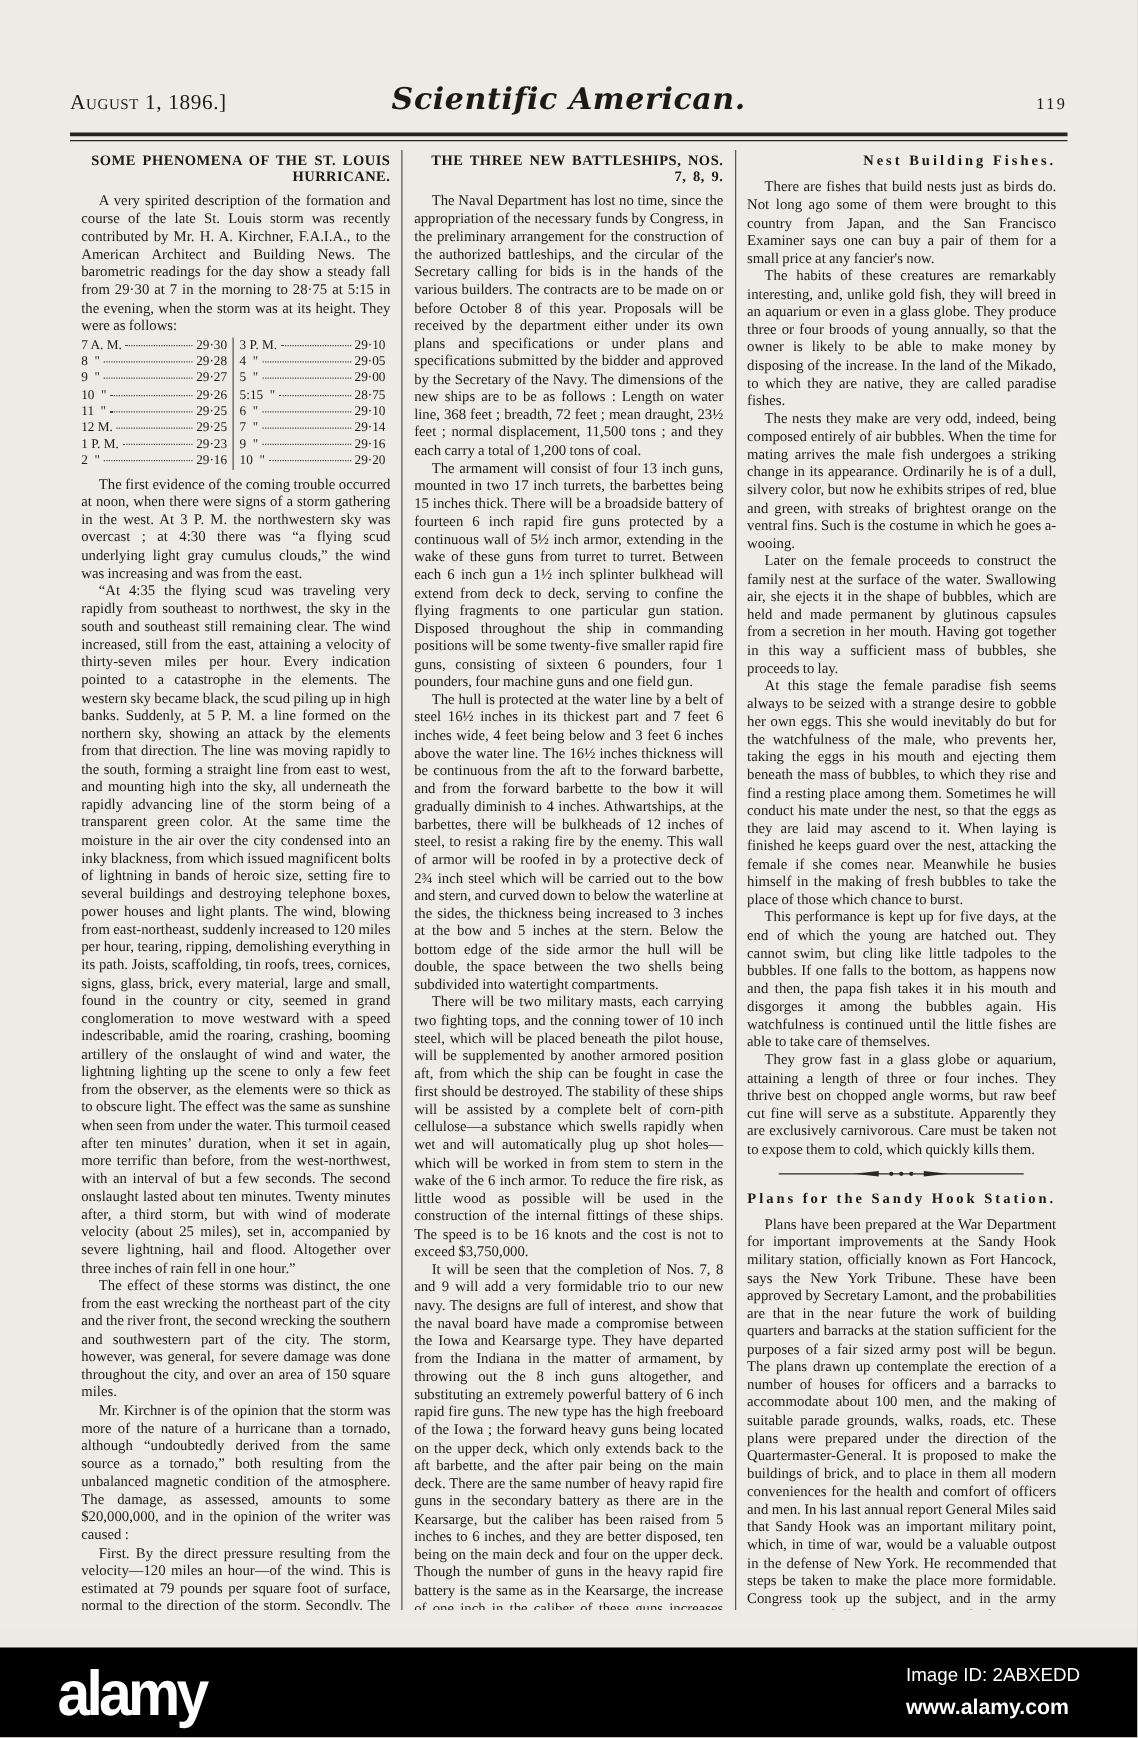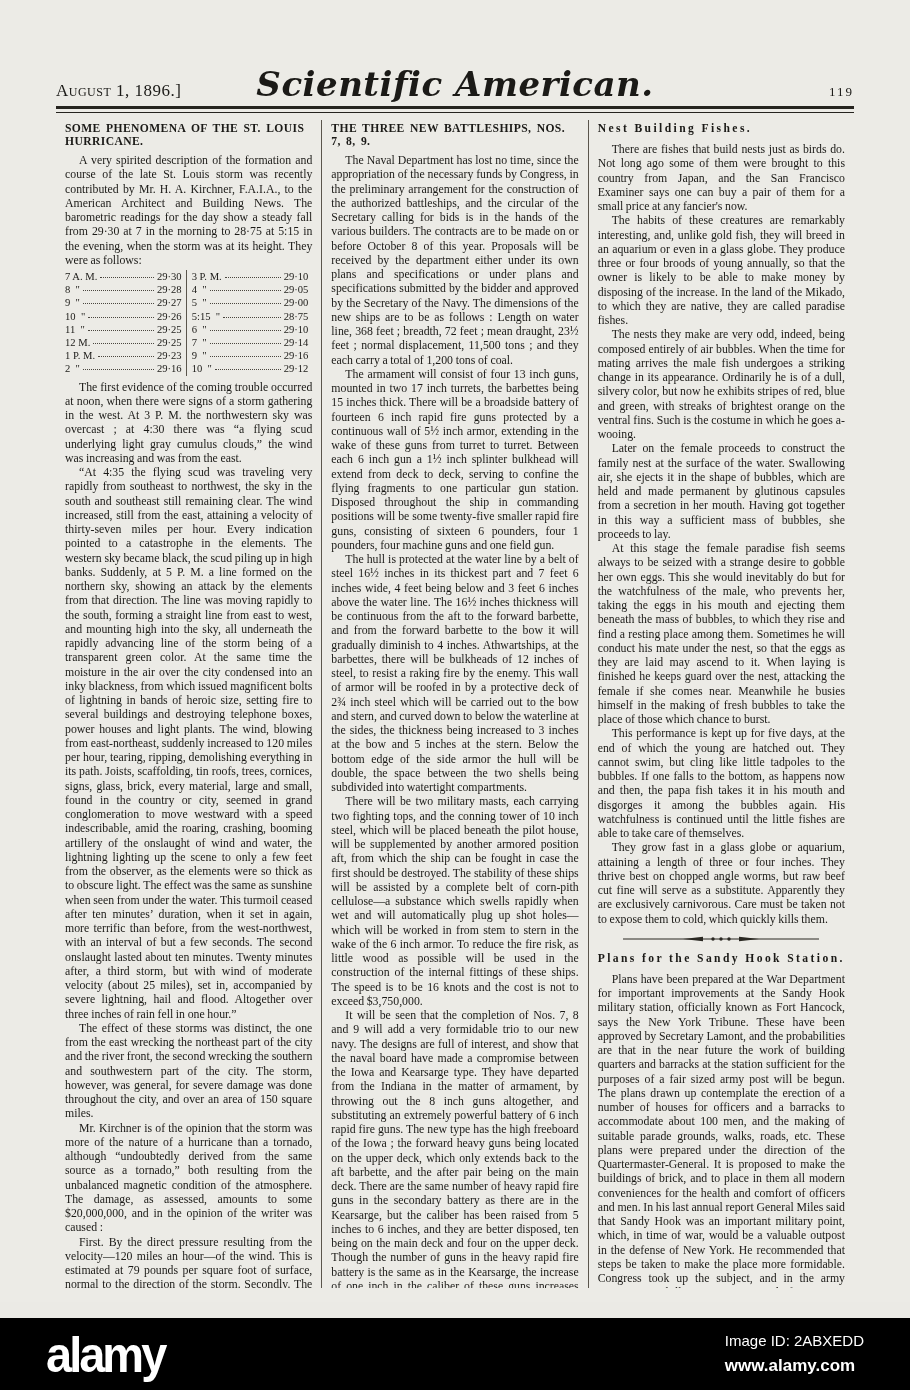--- a/index.html
+++ b/index.html
@@ -1,29 +1,29 @@
 <!DOCTYPE html>
 <html><head>
 <meta charset="utf-8">
 <style>
   html,body{margin:0;padding:0;background:#c9c7c2;}
   .frame{position:relative;width:910px;height:1390px;overflow:hidden;background:#ebeae5;font-family:"Liberation Serif",serif;color:#1b1a17;}
   .paper{position:absolute;top:0;left:0;right:0;height:1302px;background:#ecebe6;padding:64px 56px 0;box-sizing:border-box;}
   
   .hdr{display:flex;align-items:baseline;justify-content:space-between;height:38px;}
   .date{font-variant:small-caps;font-size:17px;letter-spacing:.5px;width:220px;}
-  .masthead{font-family:"DejaVu Serif",serif;font-weight:bold;font-style:italic;font-size:34px;letter-spacing:.5px;flex:1;text-align:center;white-space:nowrap;}
+  .masthead{font-family:"DejaVu Serif",serif;font-weight:bold;font-style:italic;font-size:24px;letter-spacing:.5px;flex:1;text-align:center;white-space:nowrap;}
   .pageno{font-size:13px;letter-spacing:2px;width:220px;text-align:right;}
   .double-rule{margin-top:4px;height:3px;border-top:3px solid #26241f;border-bottom:1px solid #26241f;}
   
   .cols{display:flex;margin-top:7px;height:1168px;overflow:hidden;}
   .col{flex:1 1 0;padding:0 9px;overflow:hidden;min-width:0;}
   .col + .col{border-left:1px solid #5a554c;}
-  .head{margin:2px 0 5px;font-size:11.6px;font-weight:bold;text-align:left;letter-spacing:.4px;word-spacing:2px;}
-  .subhead{margin:8px 0 7px;font-size:11.6px;font-weight:bold;text-align:left;letter-spacing:2.4px;}
+  .head{margin:2px 0 5px;font-size:11.6px;font-weight:bold;text-align:right;letter-spacing:.4px;word-spacing:2px;}
+  .subhead{margin:8px 0 7px;font-size:11.6px;font-weight:bold;text-align:right;letter-spacing:2.4px;}
   .para{margin:0;text-indent:14px;text-align:justify;font-size:11.8px;line-height:14.25px;word-spacing:-.3px;}
   
   .btable{display:flex;margin:3px 0 4px;font-size:10.6px;line-height:13.2px;}
   .bhalf{flex:1 1 0;min-width:0;}
   .bsep{border-left:1px solid #5a554c;padding-left:5px;}
   .bhalf{padding-right:4px;}
   .brow{display:flex;align-items:baseline;}
   .bt{white-space:pre;}
   .bl{flex:1;border-bottom:1px dotted #4a463f;margin:0 3px;transform:translateY(-2px);}
   .bv{white-space:nowrap;}
@@ -129,21 +129,21 @@
                 <span class="bv">29·14</span>
               </div>
               <div class="brow">
                 <span class="bt">9  "</span>
                 <span class="bl"></span>
                 <span class="bv">29·16</span>
               </div>
               <div class="brow">
                 <span class="bt">10  "</span>
                 <span class="bl"></span>
-                <span class="bv">29·12</span>
+                <span class="bv">29·20</span>
               </div>
             </div>
         </div>
         <div>
             <p class="para">The first evidence of the coming trouble occurred at noon, when there were signs of a storm gathering in the west.  At 3 P. M. the northwestern sky was overcast ; at 4:30 there was “a flying scud underlying light gray cumulus clouds,” the wind was increasing and was from the east.</p>
             <p class="para">“At 4:35 the flying scud was traveling very rapidly from southeast to northwest, the sky in the south and southeast still remaining clear.  The wind increased, still from the east, attaining a velocity of thirty-seven miles per hour.  Every indication pointed to a catastrophe in the elements.  The western sky became black, the scud piling up in high banks.  Suddenly, at 5 P. M. a line formed on the northern sky, showing an attack by the elements from that direction.  The line was moving rapidly to the south, forming a straight line from east to west, and mounting high into the sky, all underneath the rapidly advancing line of the storm being of a transparent green color.  At the same time the moisture in the air over the city condensed into an inky blackness, from which issued magnificent bolts of lightning in bands of heroic size, setting fire to several buildings and destroying telephone boxes, power houses and light plants.  The wind, blowing from east-northeast, suddenly increased to 120 miles per hour, tearing, ripping, demolishing everything in its path.  Joists, scaffolding, tin roofs, trees, cornices, signs, glass, brick, every material, large and small, found in the country or city, seemed in grand conglomeration to move westward with a speed indescribable, amid the roaring, crashing, booming artillery of the onslaught of wind and water, the lightning lighting up the scene to only a few feet from the observer, as the elements were so thick as to obscure light.  The effect was the same as sunshine when seen from under the water.  This turmoil ceased after ten minutes’ duration, when it set in again, more terrific than before, from the west-northwest, with an interval of but a few seconds.  The second onslaught lasted about ten minutes.  Twenty minutes after, a third storm, but with wind of moderate velocity (about 25 miles), set in, accompanied by severe lightning, hail and flood.  Altogether over three inches of rain fell in one hour.”</p>
             <p class="para">The effect of these storms was distinct, the one from the east wrecking the northeast part of the city and the river front, the second wrecking the southern and southwestern part of the city.  The storm, however, was general, for severe damage was done throughout the city, and over an area of 150 square miles.</p>
             <p class="para">Mr. Kirchner is of the opinion that the storm was more of the nature of a hurricane than a tornado, although “undoubtedly derived from the same source as a tornado,” both resulting from the unbalanced magnetic condition of the atmosphere.  The damage, as assessed, amounts to some $20,000,000, and in the opinion of the writer was caused :</p>
             <p class="para">First.  By the direct pressure resulting from the velocity—120 miles an hour—of the wind.  This is estimated at 79 pounds per square foot of surface, normal to the direction of the storm.  Secondly.  The pressure of the wind was assisted by the impact of flying debris.  These two causes would operate to bend the columns of a building of steel skeleton construction, throwing the wall out of plumb and causing the shell of brick or stonework to fall out of the framed work, as the combined result of shock and gravity.  It is estimated that the total pressure upon a skeleton building of 50,000 square feet front, which the writer was constructing, amounted to 4,000,000 pounds.  Thirdly.  Telegraph poles would snap in two, and the cross trees and wreckage attached to telephone, telegraph, and electric wires swayed from side to side, knocking down buildings on each side of the street.  Fourthly.  Tin roofing was torn loose, and swept through the air, assisting in the general destruction.</p>
           </div>

